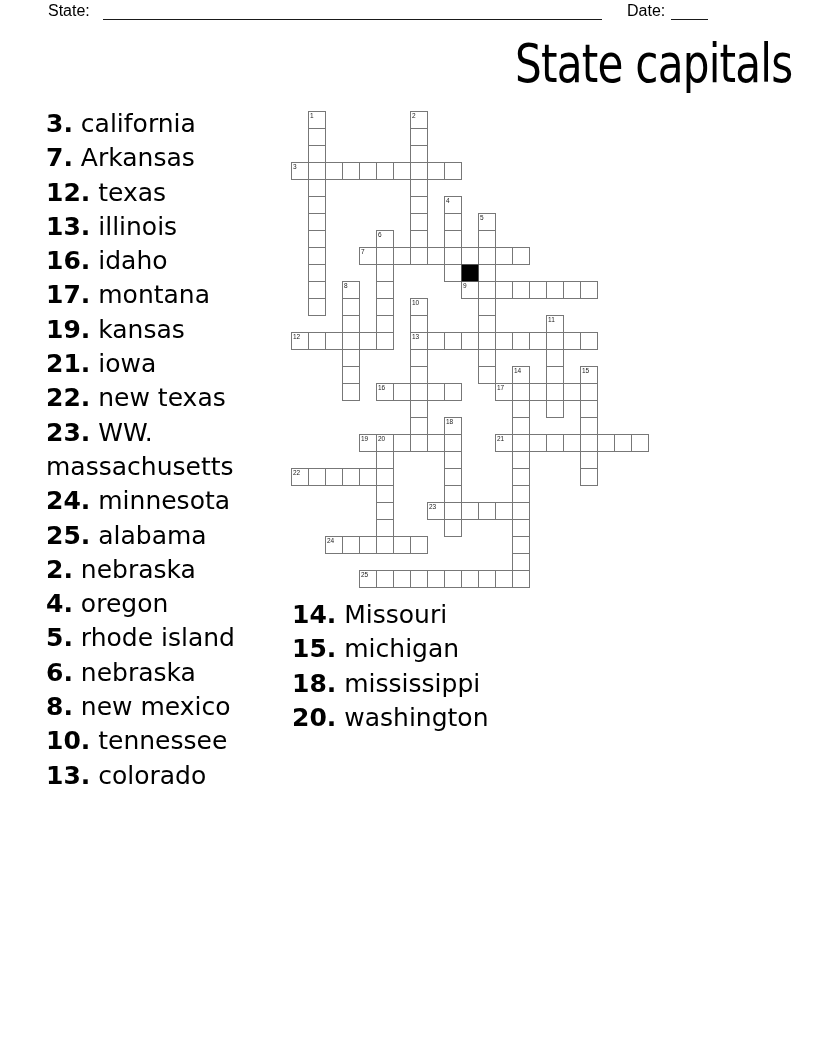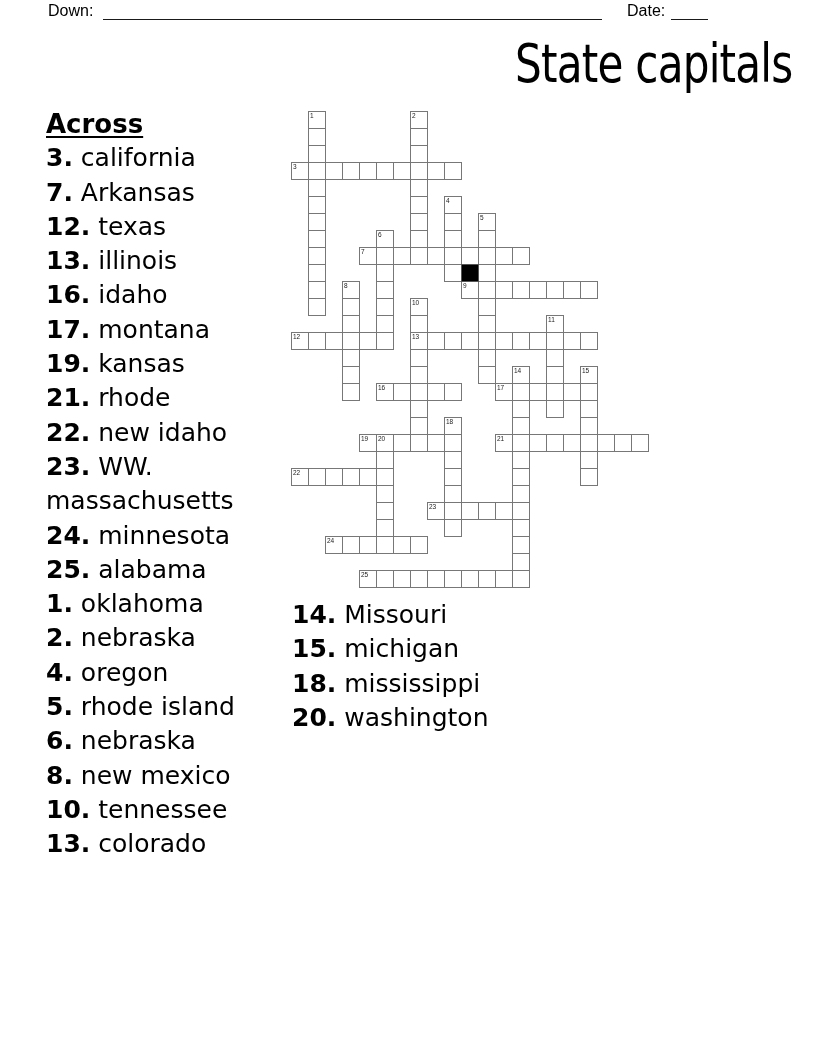--- a/index.html
+++ b/index.html
@@ -31,50 +31,46 @@
   .cell { position:absolute; width:18px; height:18px; background:#fff;
           border:1.5px solid #777; }
   .cell.black { background:#000; border-color:#555; }
   .cell .num { position:absolute; top:0; left:1px; font-size:6.5px; line-height:7px;
                color:#222; font-family:"Liberation Sans", sans-serif; }
 </style>
 </head>
 <body>
 
 <div>
-  <div class="hdr-label" id="name-label" style="left: 48px;">Down:</div>
+  <div class="hdr-label" id="name-label" style="left: 48px;">State:</div>
   <div class="hdr-line" id="name-line" style="left: 103px; width: 499px;"></div>
   <div class="hdr-label" id="date-label" style="left: 627px;">Date:</div>
   <div class="hdr-line" id="date-line" style="left: 671px; width: 37px;"></div>
 </div>
 
 <div class="title-wrap">
   <span class="title">State capitals</span>
 </div>
 
 <div class="clue-col" id="clue-col-left">
-  <div class="clue-heading">
-    <span>Across</span>
-  </div>
   <div id="across-list">
       <div class="clue"><span class="clue-num">3.</span><span> california</span></div>
       <div class="clue"><span class="clue-num">7.</span><span> Arkansas</span></div>
       <div class="clue"><span class="clue-num">12.</span><span> texas</span></div>
       <div class="clue"><span class="clue-num">13.</span><span> illinois</span></div>
       <div class="clue"><span class="clue-num">16.</span><span> idaho</span></div>
       <div class="clue"><span class="clue-num">17.</span><span> montana</span></div>
       <div class="clue"><span class="clue-num">19.</span><span> kansas</span></div>
-      <div class="clue"><span class="clue-num">21.</span><span> rhode</span></div>
-      <div class="clue"><span class="clue-num">22.</span><span> new idaho</span></div>
+      <div class="clue"><span class="clue-num">21.</span><span> iowa</span></div>
+      <div class="clue"><span class="clue-num">22.</span><span> new texas</span></div>
       <div class="clue"><span class="clue-num">23.</span><span> WW. massachusetts</span></div>
       <div class="clue"><span class="clue-num">24.</span><span> minnesota</span></div>
       <div class="clue"><span class="clue-num">25.</span><span> alabama</span></div>
     </div>
   <div id="down-list-1">
-      <div class="clue"><span class="clue-num">1.</span><span> oklahoma</span></div>
       <div class="clue"><span class="clue-num">2.</span><span> nebraska</span></div>
       <div class="clue"><span class="clue-num">4.</span><span> oregon</span></div>
       <div class="clue"><span class="clue-num">5.</span><span> rhode island</span></div>
       <div class="clue"><span class="clue-num">6.</span><span> nebraska</span></div>
       <div class="clue"><span class="clue-num">8.</span><span> new mexico</span></div>
       <div class="clue"><span class="clue-num">10.</span><span> tennessee</span></div>
       <div class="clue"><span class="clue-num">13.</span><span> colorado</span></div>
     </div>
 </div>
 

